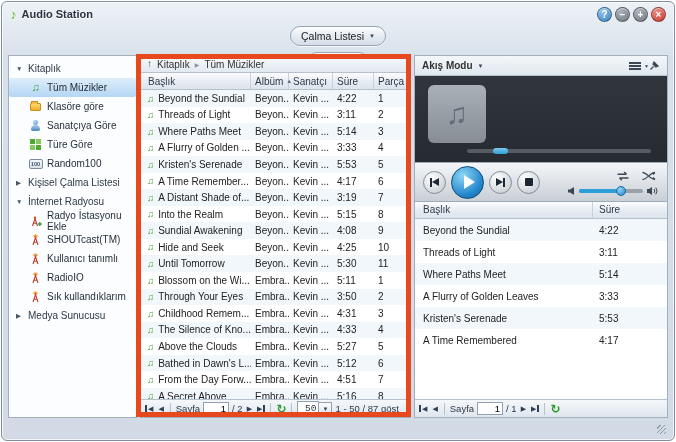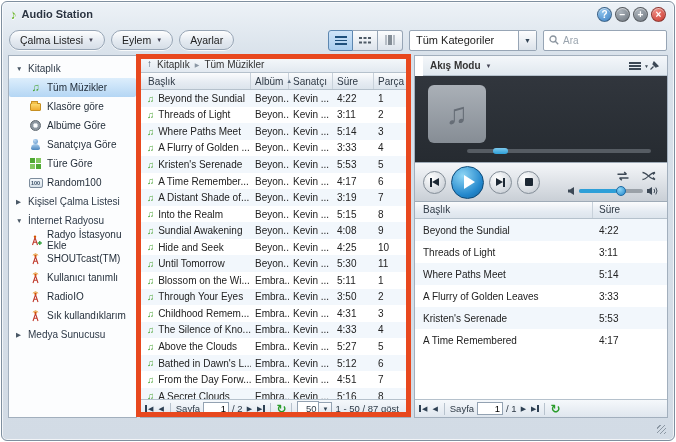--- a/index.html
+++ b/index.html
@@ -13,21 +13,21 @@
   .titlebar { height:24px; display:flex; align-items:center; padding:0 8px; }
   .app-icon { font-size:13px; color:#6db52e; text-shadow:0 1px 0 #fff; margin-right:5px; transform:rotate(-12deg); }
   .app-title { font-size:11px; font-weight:bold; color:#2a3442; text-shadow:0 1px 0 #fff; flex:1; }
   .winbtn { width:15px; height:15px; border-radius:50%; margin-left:3px; color:#fff; font-size:10px; line-height:14px;
             text-align:center; font-weight:bold; border:1px solid rgba(0,0,0,.35); box-shadow:inset 0 1px 1px rgba(255,255,255,.6); cursor:default; }
   .wb-help { background:radial-gradient(circle at 35% 30%,#8ec4ee,#3d7fc1); }
   .wb-min,.wb-max { background:radial-gradient(circle at 35% 30%,#aab2ba,#6e767e); }
   .wb-close { background:radial-gradient(circle at 35% 30%,#ef8a80,#c9352b); }
 
   
-  .toolbar { height:28px; display:flex; align-items:center; padding:0 7px; gap:6px; }
+  .toolbar { height:28px; display:flex; align-items:center; padding:0 7px; gap:6px;flex-direction:column; }
   .tbtn { display:inline-flex; align-items:center; gap:5px; padding:3px 10px; font-size:10.5px; color:#222;
           background:linear-gradient(#fefefe,#e4eaf1 55%,#d6dee7); border:1px solid #97a5b5; border-radius:11px;
           box-shadow:0 1px 0 rgba(255,255,255,.8); cursor:default; }
   .caret { font-size:6px; color:#445; }
   .spacer { flex:1; }
   .viewgroup { display:flex; }
   .vbtn { width:25px; height:21px; border:1px solid #97a5b5; background:linear-gradient(#fbfcfd,#dde4ec);
           display:flex; align-items:center; justify-content:center; }
   .vbtn:first-child { border-radius:3px 0 0 3px; }
   .vbtn:last-child { border-radius:0 3px 3px 0; border-left:none; }
@@ -86,26 +86,26 @@
   
   .pager { height:18px; background:linear-gradient(#f5f8fb,#dfe6ee); border-top:1px solid #b5c1cc; display:flex; align-items:center;
            padding:0 4px; gap:3px; flex:none; font-size:9.5px; color:#2e3a46; white-space:nowrap; overflow:hidden; }
   .pgi { color:#2e4053; font-size:7px; cursor:default; padding:0 1px; }
   .pgi.first { border-left:2px solid #2e4053; line-height:7px; }
   .pgi.last { border-right:2px solid #2e4053; line-height:7px; }
   .pg-sep { width:1px; height:12px; background:#b7c2cd; margin:0 2px; }
   .pg-input { width:26px; height:13px; border:1px solid #93a2b2; background:#fff; font-size:9.5px; text-align:right; padding-right:2px; font-family:inherit; }
   .refresh { color:#2a9c2a; font-size:12px; font-weight:bold; line-height:1; cursor:default; }
   .psize { display:flex; align-items:center; height:14px; }
-  .psize .pv { width:22px; height:16px; border:1px solid #93a2b2; background:#fff; display:flex; align-items:center; justify-content:flex-end; padding-right:2px; }
+  .psize .pv { width:22px; height:16px; border:1px solid #93a2b2; background:#fff; display:flex; align-items:center; justify-content:flex-end; padding-right:2px;font-family:Liberation Mono, monospace; }
   .psize .pc { width:13px; height:14px; border:1px solid #93a2b2; border-left:none; background:linear-gradient(#fdfdfe,#dbe2ea); display:flex; align-items:center; justify-content:center; font-size:6px; color:#345; }
   .pg-status { overflow:hidden; }
 
   
-  .phead { height:20px; background:linear-gradient(#f4f7fa,#e0e8ef); border-bottom:1px solid #b5c1cc; display:flex; align-items:center; padding:0 7px; gap:5px; flex:none;margin-left:8px; }
+  .phead { height:20px; background:linear-gradient(#f4f7fa,#e0e8ef); border-bottom:1px solid #b5c1cc; display:flex; align-items:center; padding:0 7px; gap:5px; flex:none; }
   .phead .ptitle { font-weight:bold; color:#333; }
   .ph-ic { margin-left:auto; display:flex; align-items:center; gap:8px; }
   .ic-menu { width:12px; height:8px; background:repeating-linear-gradient(to bottom,#3c4855 0 1.6px,rgba(0,0,0,0) 1.6px 3.2px); position:relative; }
   .ic-menu::after { content:"▼"; position:absolute; right:-8px; top:1px; font-size:5px; color:#3c4855; }
   .playerdark { height:86px; background:linear-gradient(#31363d,#262b31); flex:none; position:relative; }
   .albumart { position:absolute; left:13px; top:9px; width:58px; height:58px; border-radius:6px;
               background:linear-gradient(#aab0b7,#868d95); display:flex; align-items:center; justify-content:center; }
   .albumart .note { font-size:30px; color:#666d76; line-height:1; }
   .progress { position:absolute; left:52px; right:16px; bottom:9px; height:4px; border-radius:2px; background:#565c63; }
   .progress .thumb { position:absolute; left:14%; top:-1px; width:15px; height:6px; border-radius:3px; background:linear-gradient(#7cc8ec,#2d9fd8); }
@@ -203,26 +203,20 @@
           <span class="tlabel">Tüm Müzikler</span>
         </div>
         <div class="tree-item">
           <span class="ticon">
             <span class="i-folder"></span>
           </span>
           <span class="tlabel">Klasöre göre</span>
         </div>
         <div class="tree-item">
           <span class="ticon">
-            <span class="i-disc"></span>
-          </span>
-          <span class="tlabel">Albüme Göre</span>
-        </div>
-        <div class="tree-item">
-          <span class="ticon">
             <span class="i-artist"></span>
           </span>
           <span class="tlabel">Sanatçıya Göre</span>
         </div>
         <div class="tree-item">
           <span class="ticon">
             <span class="i-genre"></span>
           </span>
           <span class="tlabel">Türe Göre</span>
         </div>
@@ -499,21 +493,21 @@
             <span class="tt">From the Day Forw...</span>
           </span>
           <span class="c c1">Embra...</span>
           <span class="c c2">Kevin ...</span>
           <span class="c c3">4:51</span>
           <span class="c c4">7</span>
         </div>
         <div class="trow grid5">
           <span class="c c0">
             <span class="g-note sm">♫</span>
-            <span class="tt">A Secret Clouds</span>
+            <span class="tt">A Secret Above</span>
           </span>
           <span class="c c1">Embra...</span>
           <span class="c c2">Kevin ...</span>
           <span class="c c3">5:16</span>
           <span class="c c4">8</span>
         </div>
       </div>
     <div class="pager">
       <span class="pgi first">◀</span>
       <span class="pgi">◀</span>

